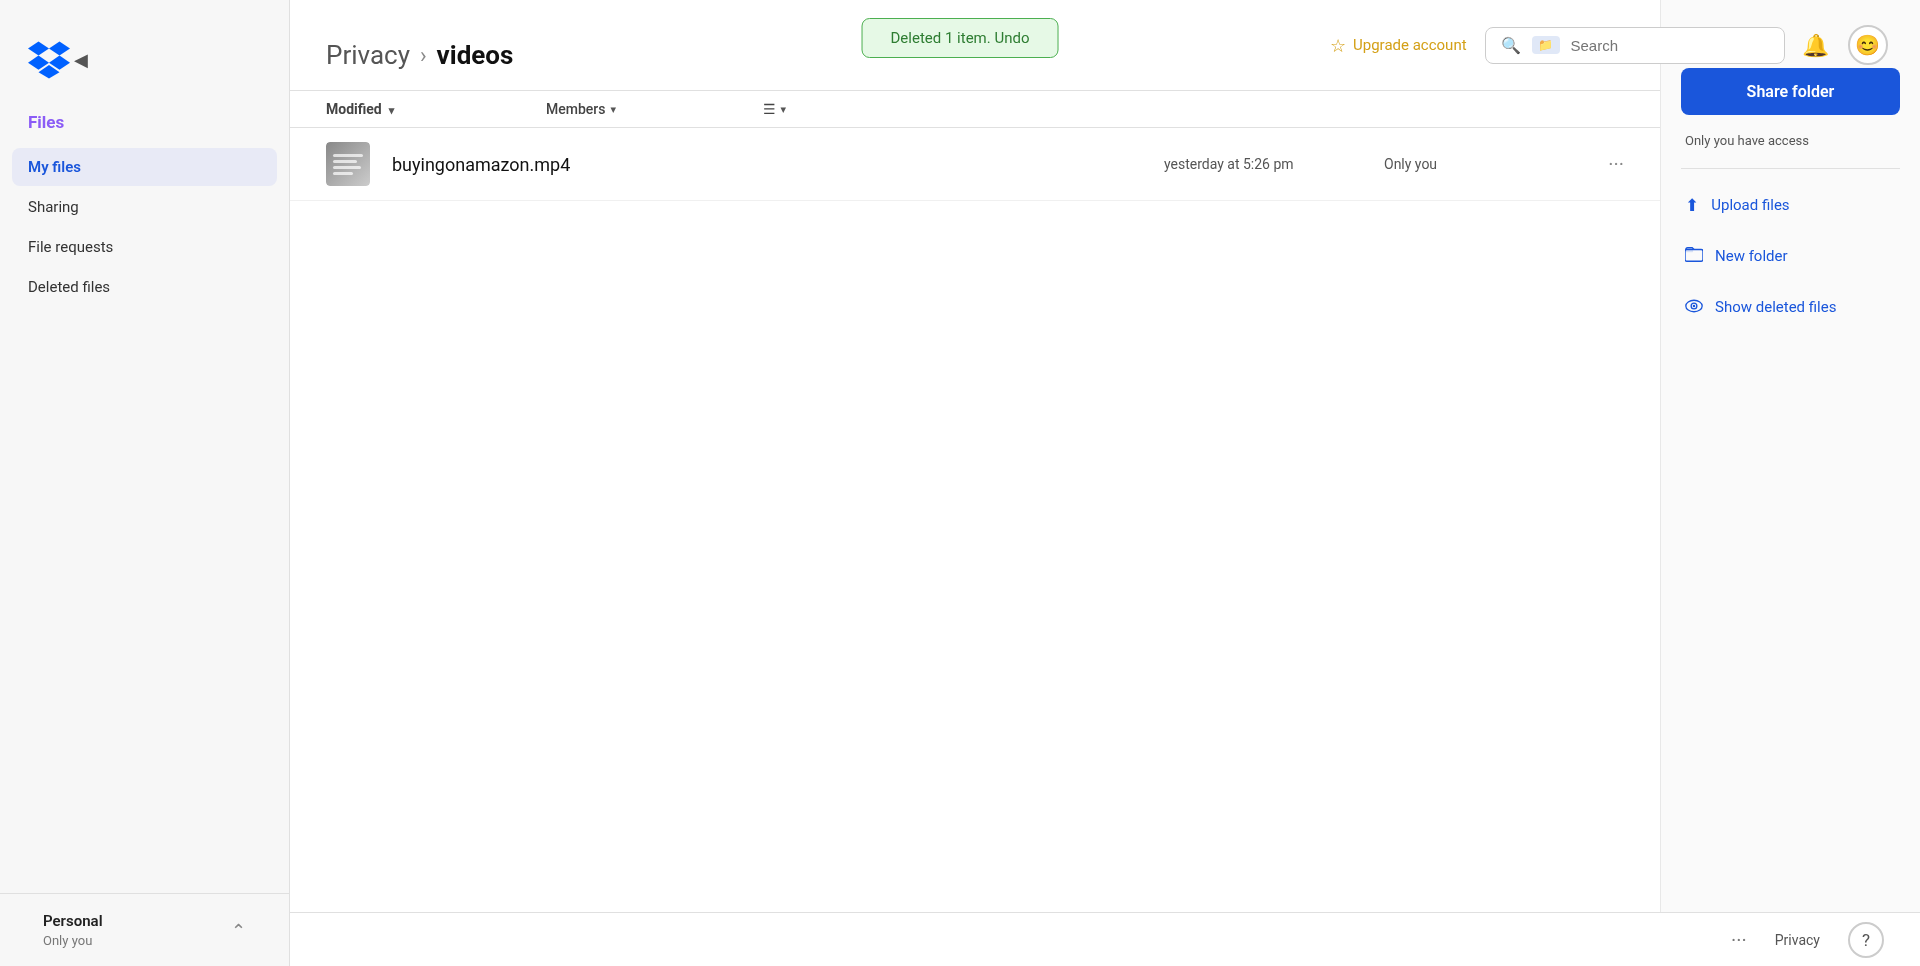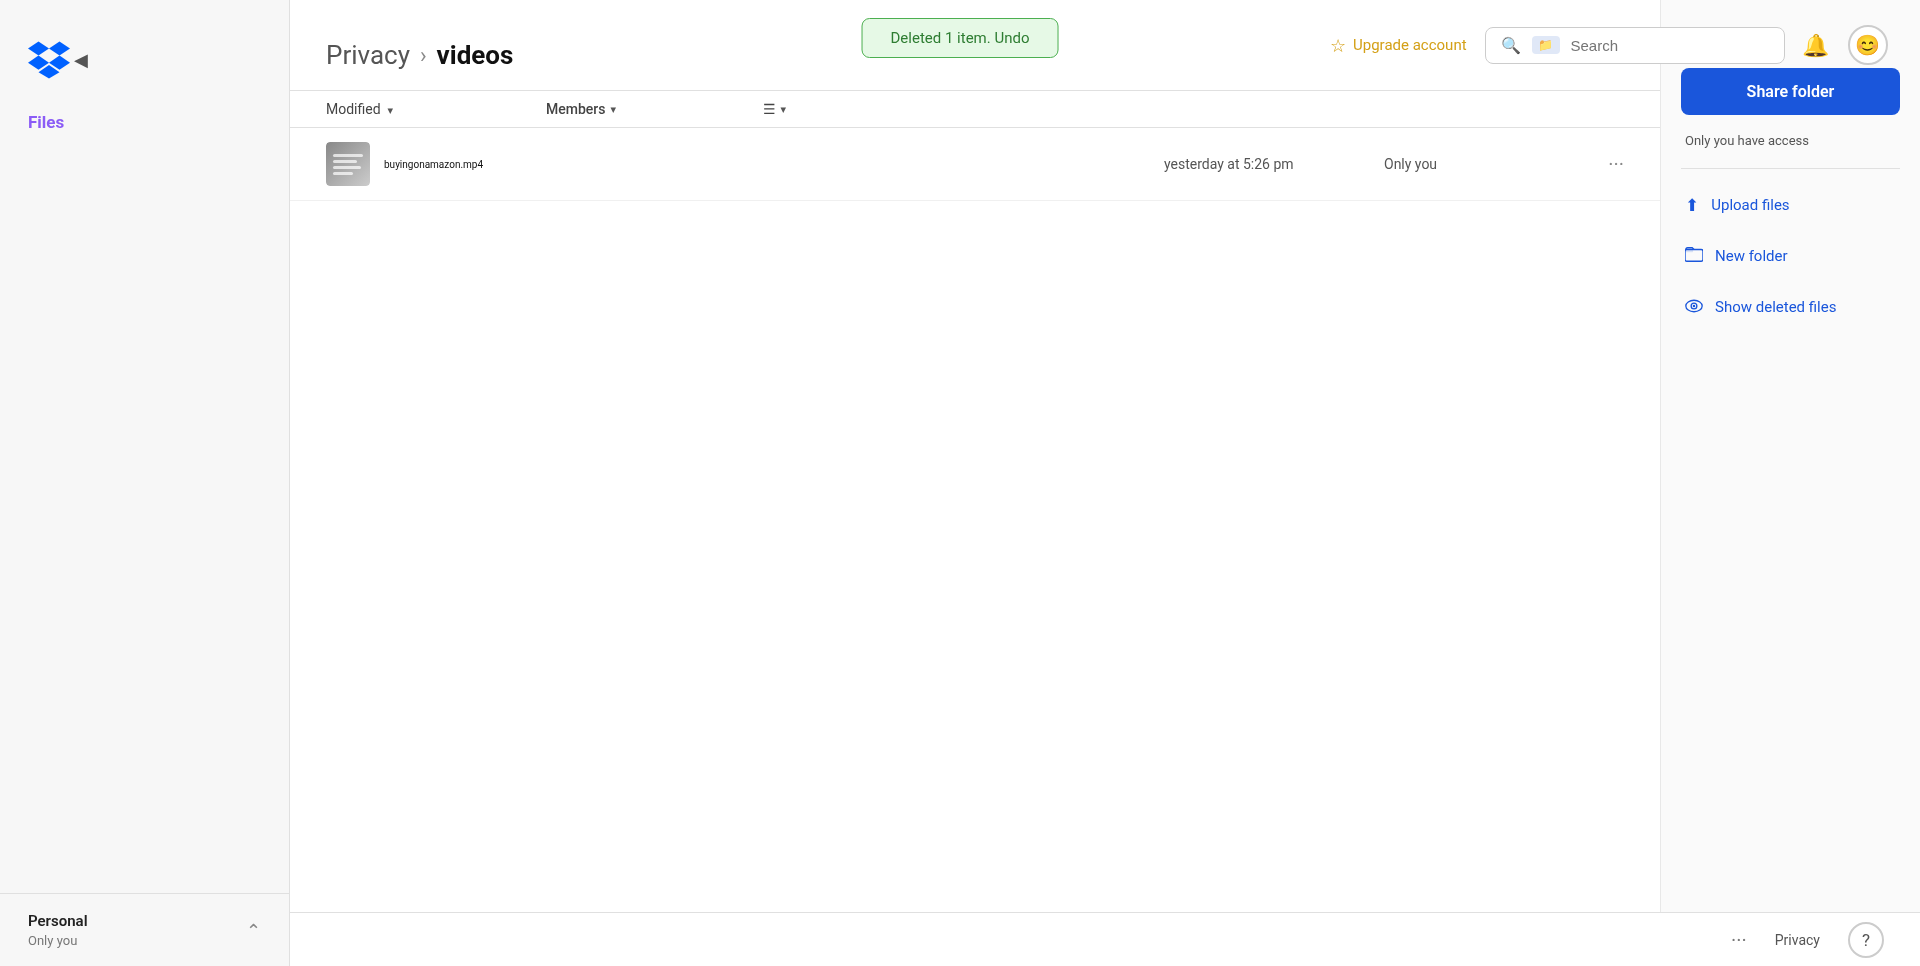--- a/index.html
+++ b/index.html
@@ -174,21 +174,21 @@
 
     .sidebar-nav-item.active {
       background: #e8eaf6;
       color: #1a56db;
       font-weight: 600;
     }
 
     .sidebar-bottom {
       margin-top: auto;
       border-top: 1px solid #e0e0e0;
-      padding: 18px 28px;
+      padding: 18px 43px;
       display: flex;
       align-items: center;
       justify-content: space-between;
     }
 
     .sidebar-bottom-info {
       display: flex;
       flex-direction: column;
       gap: 3px;
     }
@@ -271,21 +271,21 @@
       cursor: pointer;
     }
 
     .col-modified {
       width: 220px;
       display: flex;
       align-items: flex-end;
       gap: 7px;
       font-size: 14px;
       color: #444;
-      font-weight: 400;
+      font-weight: 700;
       cursor: pointer;
     }
 
     .col-members {
       width: 180px;
       display: flex;
       align-items: center;
       gap: 5px;
       font-size: 14px;
       color: #444;
@@ -353,22 +353,23 @@
     }
 
     .file-thumb-line {
       height: 3px;
       background: rgba(255,255,255,0.7);
       border-radius: 2px;
     }
 
     .file-name {
       flex: 1;
-      font-size: 10px;
+      font-size: 18px;
       color: #111;
+      margin-left: 8px;
     }
 
     .file-modified {
       width: 220px;
       font-size: 14px;
       color: #555;
     }
 
     .file-members {
       width: 180px;
@@ -494,20 +495,34 @@
         <path d="M32.25 2L43 9.25L32.25 16.5L21.5 9.25L32.25 2Z" fill="#0061FF"></path>
         <path d="M0 23.75L10.75 16.5L21.5 23.75L10.75 31L0 23.75Z" fill="#0061FF"></path>
         <path d="M43 23.75L32.25 31L21.5 23.75L32.25 16.5L43 23.75Z" fill="#0061FF"></path>
         <path d="M10.75 33.5L21.5 26.25L32.25 33.5L21.5 40L10.75 33.5Z" fill="#0061FF"></path>
       </svg>
       <span class="sidebar-collapse-btn">◀</span>
     </div>
 
     <div class="sidebar-section-label">Files</div>
 
+    <nav class="sidebar-nav">
+      <div class="sidebar-nav-item active">
+        <span>My files</span>
+      </div>
+      <div class="sidebar-nav-item">
+        <span>Sharing</span>
+      </div>
+      <div class="sidebar-nav-item">
+        <span>File requests</span>
+      </div>
+      <div class="sidebar-nav-item">
+        <span>Deleted files</span>
+      </div>
+    </nav>
 
     <div class="sidebar-bottom">
       <div class="sidebar-bottom-info">
         <span class="sidebar-bottom-title">Personal</span>
         <span class="sidebar-bottom-sub">Only you</span>
       </div>
       <span class="sidebar-bottom-chevron">⌃</span>
     </div>
   </div>
 

